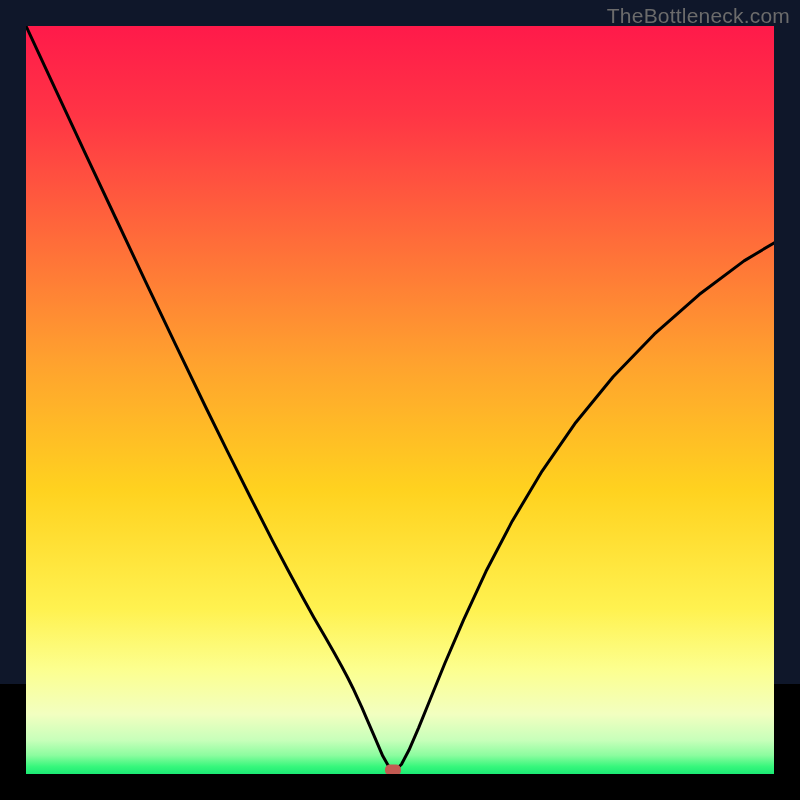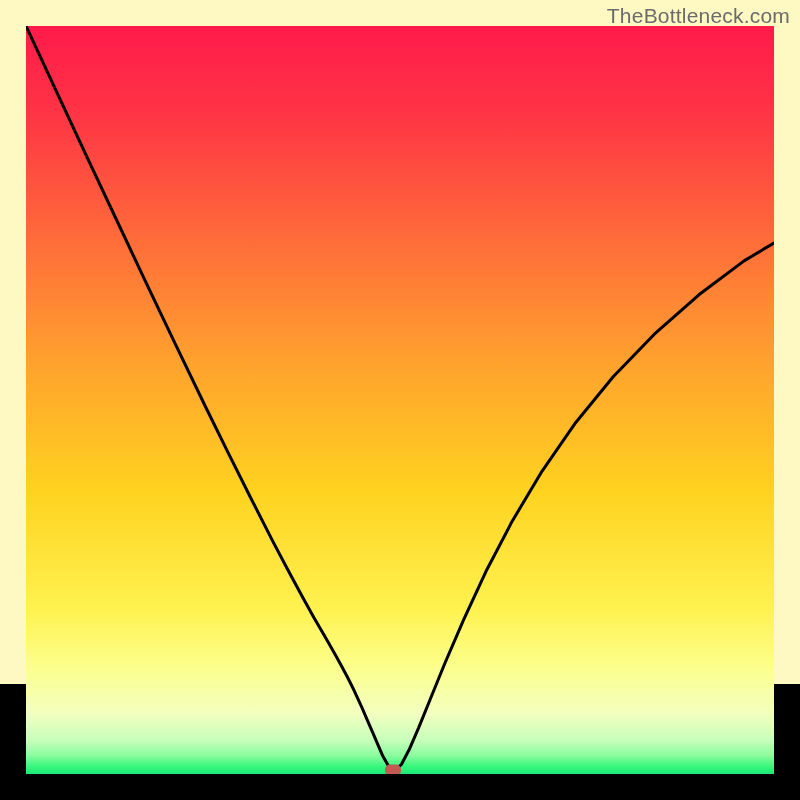--- a/index.html
+++ b/index.html
@@ -8,21 +8,21 @@
     width: 800px;
     height: 800px;
     overflow: hidden;
     background: #000;
     font-family: Arial, Helvetica, sans-serif;
   }
   .frame {
     position: relative;
     width: 800px;
     height: 684px;
-    background: #fef9c3;
+    background: #0f172a;
   }
   .plot-area {
     position: absolute;
     left: 26px;
     top: 26px;
     width: 748px;
     height: 748px;
     overflow: hidden;
   }
   .gradient {

